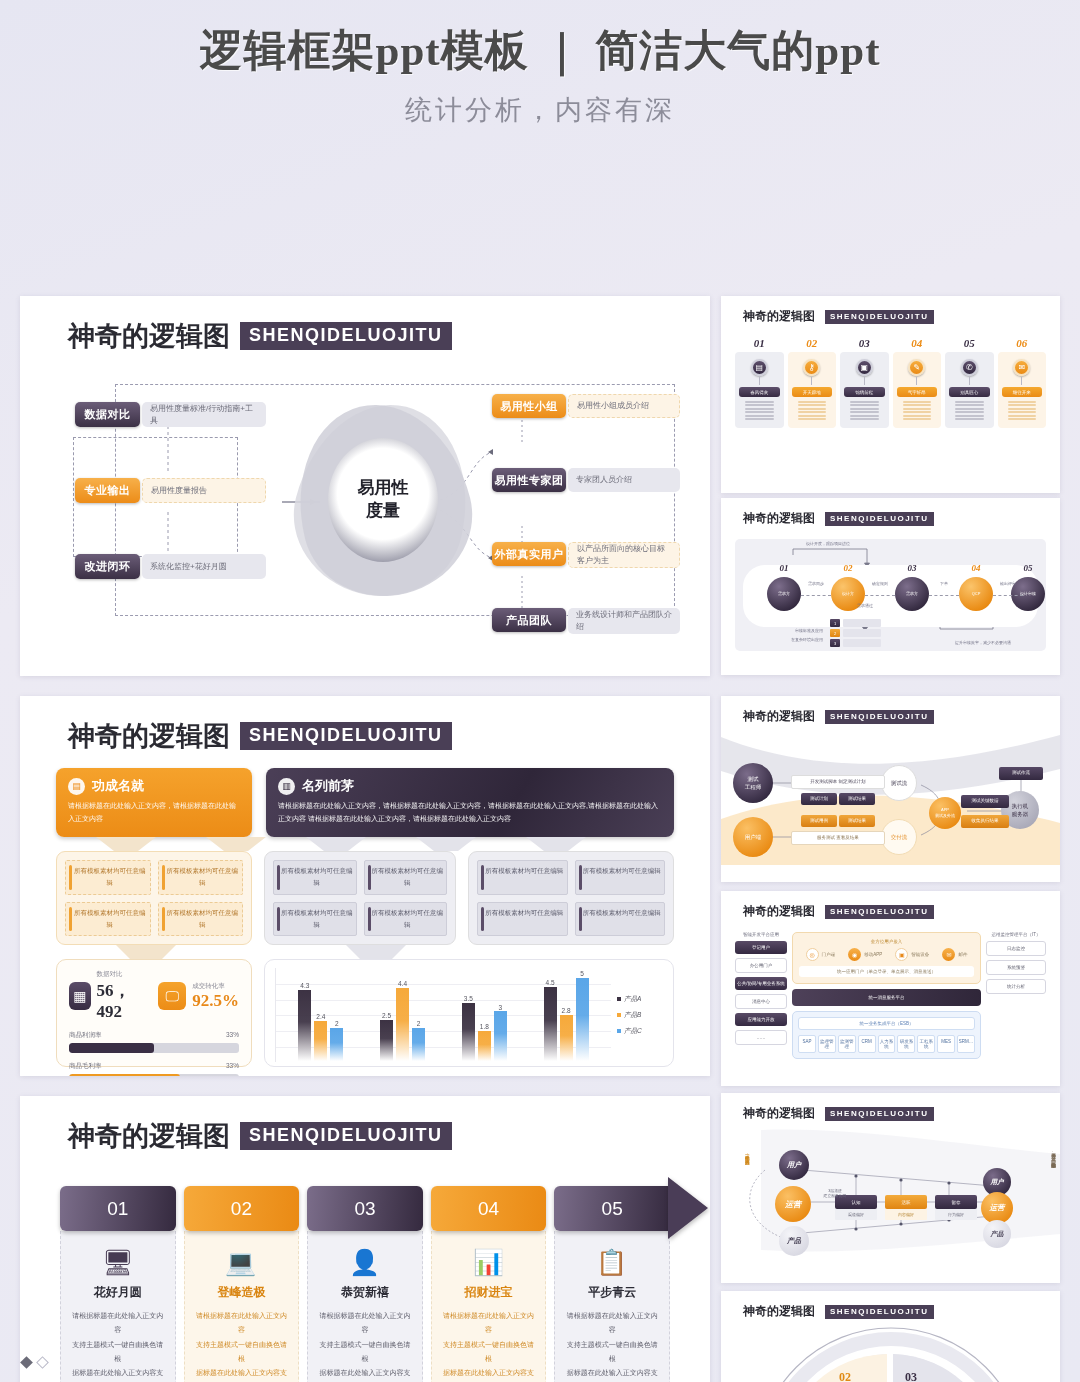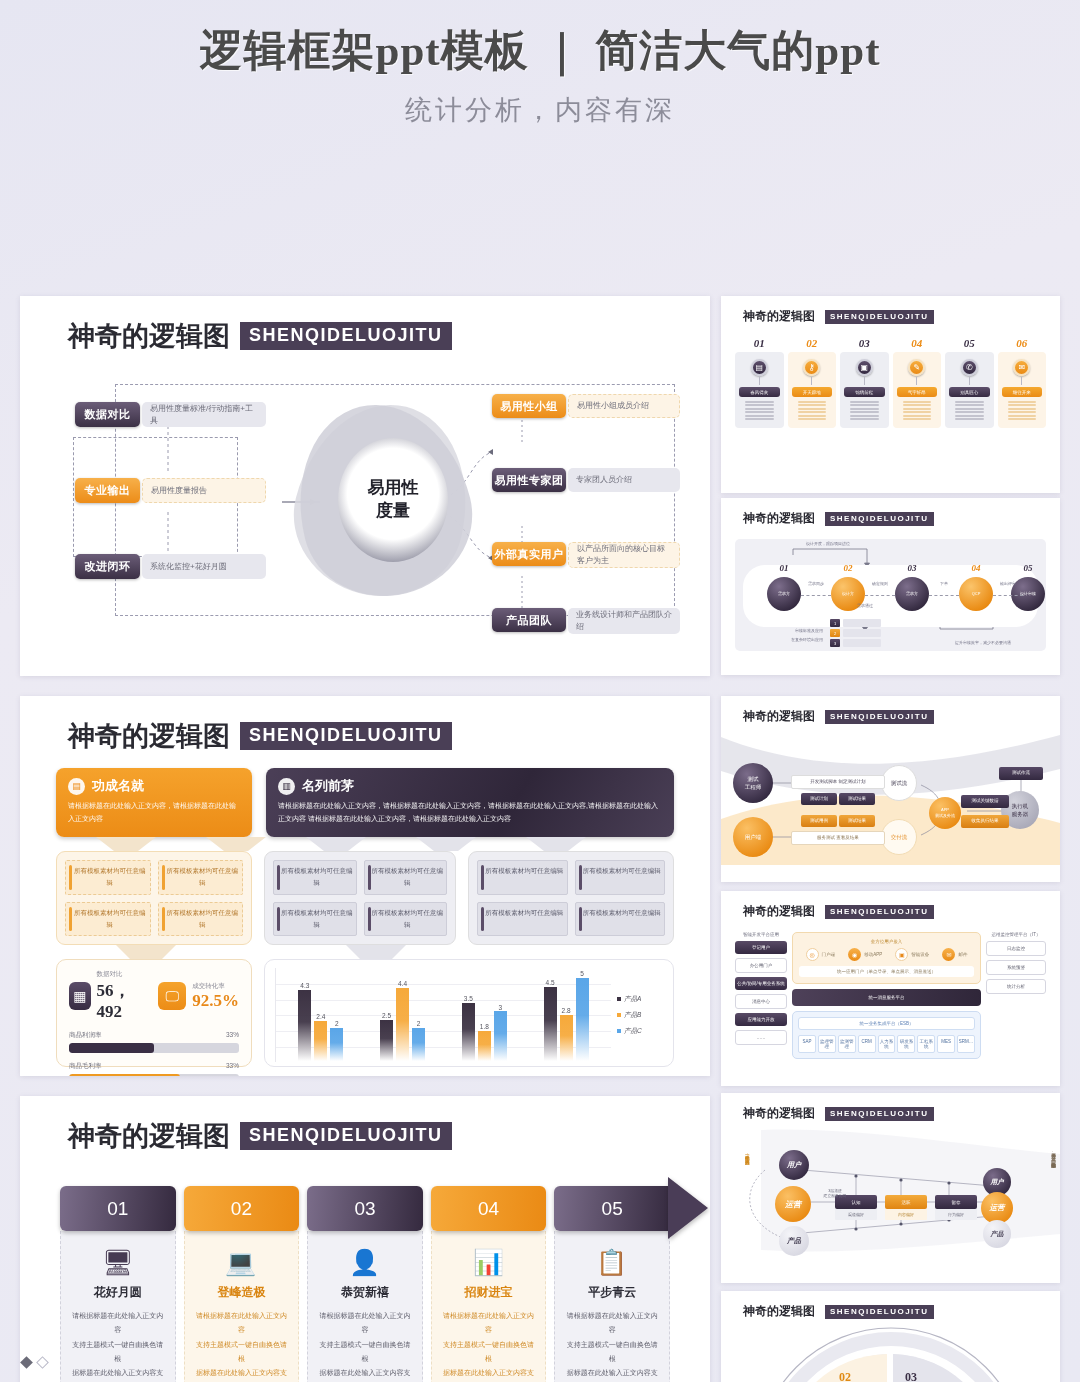--- a/index.html
+++ b/index.html
@@ -51,21 +51,21 @@
   .desc { position:absolute; font-size:8px; color:#6d6d7a; display:flex; align-items:center;
           padding:0 8px; border-radius:5px; line-height:1.5; }
   .desc.gray { background:#e7e7ee; }
   .desc.cream{ background:#fdf4e6; border:1px dashed #efd7ad; }
   .ellipse-wrap { position:absolute; left:272px; top:44px; width:182px; height:192px; }
   .petal { position:absolute; background:#d9d9e0; opacity:.85; }
   .petal.a { left:6px; top:0;  width:170px; height:192px; border-radius:50% 50% 50% 50%/60% 60% 40% 40%;
              transform:rotate(14deg); }
   .petal.b { left:6px; top:0;  width:170px; height:192px; border-radius:50%/60% 60% 40% 40%;
              transform:rotate(-14deg); background:#cfcfd8; }
-  .core { position:absolute; left:46px; top:34px; width:110px; height:124px; border-radius:50%;
+  .core { position:absolute; left:36px; top:34px; width:110px; height:124px; border-radius:50%;
           background:radial-gradient(circle at 50% 45%,#ffffff 52%,#9e9eac 78%,#4a4452 100%);
           display:flex; flex-direction:column; align-items:center; justify-content:center;
           font-family:"Liberation Serif","DejaVu Serif",serif; font-size:17px; font-weight:bold; color:#22222b;
           line-height:1.35; }
   svg.wires { position:absolute; left:0; top:0; width:690px; height:300px; pointer-events:none; }
 
   
   #s2 { top:568px; height:380px; }
   .s2-body { padding:14px 36px 0 36px; }
   .cardrow { display:flex; gap:14px; }

